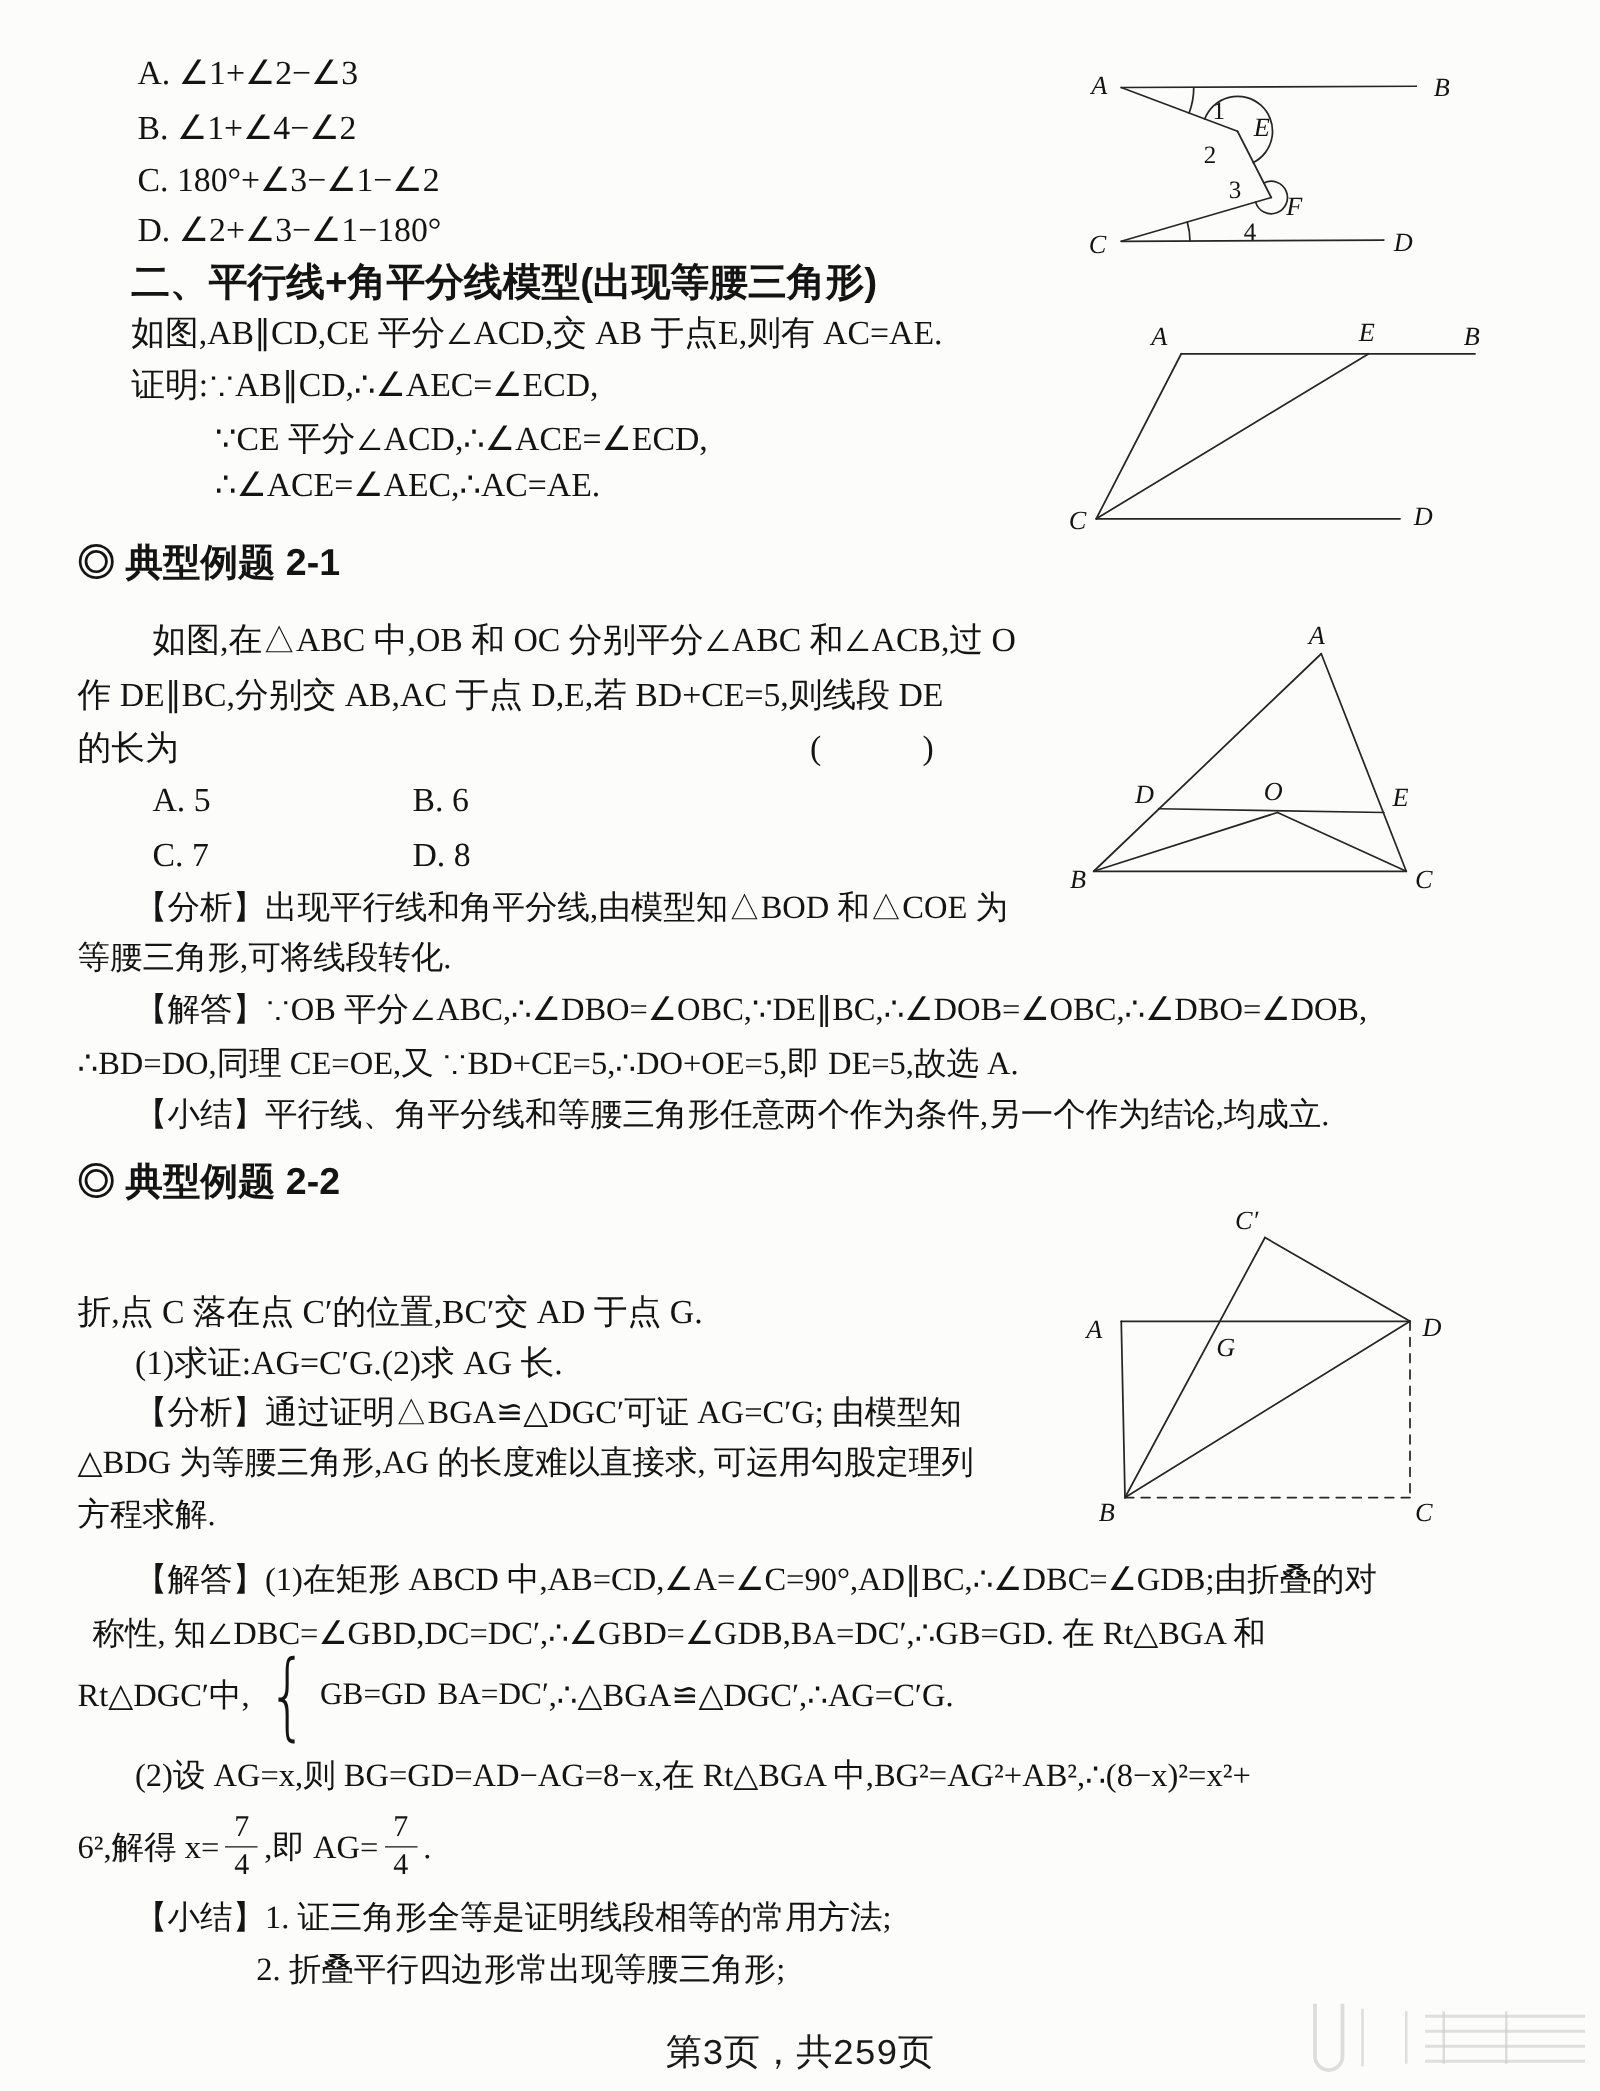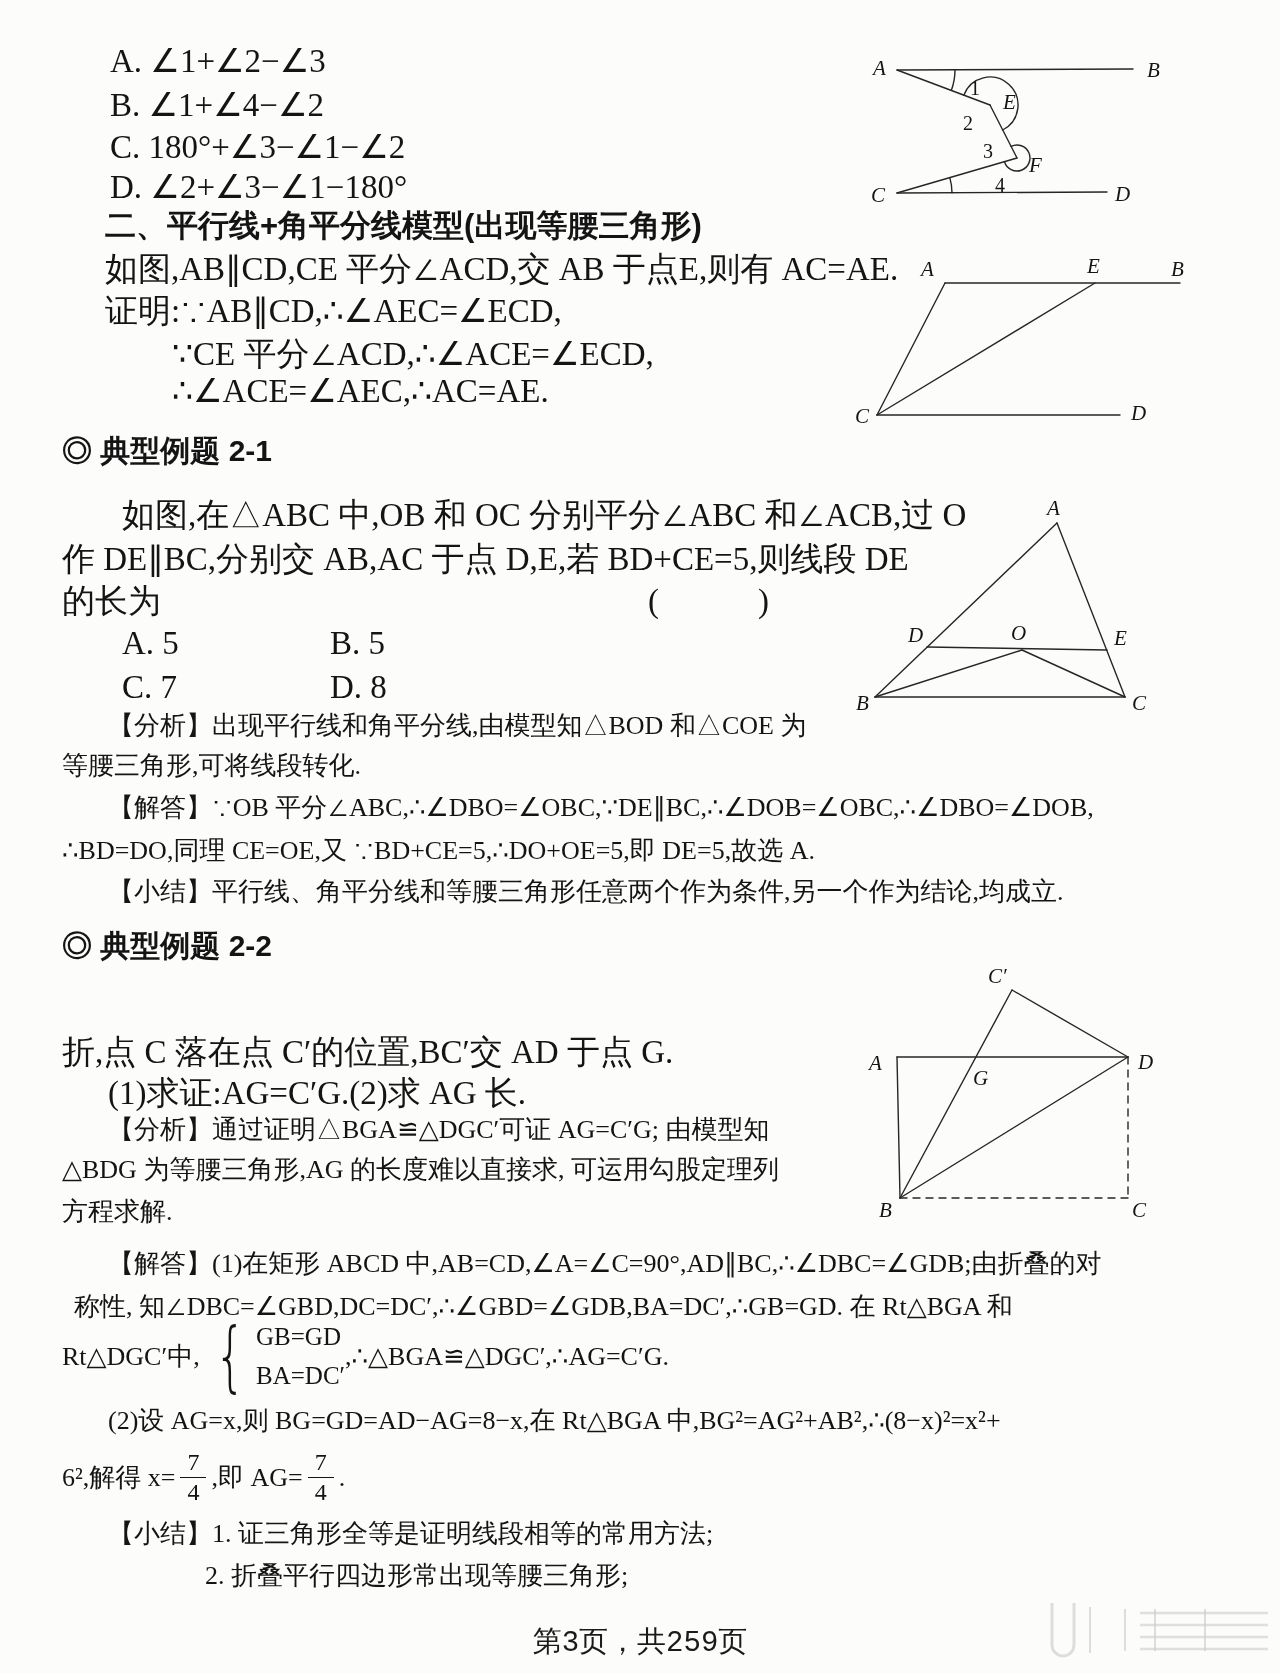--- a/index.html
+++ b/index.html
@@ -1,30 +1,30 @@
 <!DOCTYPE html>
 <html><head>
 <meta charset="utf-8">
 <style>
   html,body{margin:0;padding:0;background:#e8e8e8;}
   .page{position:relative;width:1280px;height:1673px;margin:0 auto;background:#fcfcfb;
         overflow:hidden;font-family:"Liberation Serif",serif;color:#141414;}
   .t{position:absolute;white-space:nowrap;font-size:26px;line-height:1.2;}
-  .t27{font-size:33px;}
+  .t27{font-size:27px;}
   .hd{font-family:"Liberation Sans",sans-serif;font-weight:bold;font-size:31px;text-align:center;}
   .exhd{font-family:"Liberation Sans",sans-serif;font-weight:bold;font-size:30px;}
   .fig{position:absolute;}
   .fig line,.fig path{stroke:#262626;stroke-width:1.4;fill:none;stroke-linecap:round;}
   .fig .dash{stroke-dasharray:7 6;}
   .fig text{font-family:"Liberation Serif",serif;font-style:italic;font-size:21px;fill:#141414;}
   .fig text.up{font-style:normal;font-size:20px;}
   .sys{display:flex;align-items:center;}
   .brace{font-family:"DejaVu Sans",sans-serif;font-weight:200;font-size:76px;line-height:.9;
          transform:scaleX(.65);margin:0 2px 0 6px;}
-  .sys-col{display:inline-flex;flex-direction:column;gap:9px;font-size:25px;}
+  .sys-col{display:inline-flex;flex-direction:row;gap:9px;font-size:25px;}
   .fr-line{display:flex;align-items:center;}
   .frac{display:inline-flex;flex-direction:column;align-items:center;margin:0 5px;
         font-size:24px;line-height:1.2;}
   .frac .num{border-bottom:1.6px solid #141414;padding:0 7px;}
   .footer{position:absolute;left:0;top:1622px;width:100%;text-align:center;
           font-family:Liberation Mono, monospace;font-size:29px;color:#1a1a1a;}
   .wm{position:absolute;opacity:.45;}
 </style>
 </head>
 <body>
@@ -75,21 +75,21 @@
     <text x="0" y="175">C</text>
     <text x="276" y="172">D</text>
   </svg>
 
   <div class="t exhd" style="left:62px;top:433px">◎ 典型例题 2-1</div>
   <div class="t t27" style="left:122px;top:496px">如图,在△ABC 中,OB 和 OC 分别平分∠ABC 和∠ACB,过 O</div>
   <div class="t t27" style="left:62px;top:540px">作 DE∥BC,分别交 AB,AC 于点 D,E,若 BD+CE=5,则线段 DE</div>
   <div class="t t27" style="left:62px;top:582px">的长为</div>
   <div class="t t27" style="left:648px;top:582px">(　　　)</div>
   <div class="t t27" style="left:122px;top:624px">A. 5</div>
-  <div class="t t27" style="left:330px;top:624px">B. 5</div>
+  <div class="t t27" style="left:330px;top:624px">B. 6</div>
   <div class="t t27" style="left:122px;top:668px">C. 7</div>
   <div class="t t27" style="left:330px;top:668px">D. 8</div>
   <div class="t" style="left:108px;top:710px">【分析】出现平行线和角平分线,由模型知△BOD 和△COE 为</div>
   <div class="t" style="left:62px;top:750px">等腰三角形,可将线段转化.</div>
   <div class="t" style="left:108px;top:792px">【解答】∵OB 平分∠ABC,∴∠DBO=∠OBC,∵DE∥BC,∴∠DOB=∠OBC,∴∠DBO=∠DOB,</div>
   <div class="t" style="left:62px;top:835px">∴BD=DO,同理 CE=OE,又 ∵BD+CE=5,∴DO+OE=5,即 DE=5,故选 A.</div>
   <div class="t" style="left:108px;top:876px">【小结】平行线、角平分线和等腰三角形任意两个作为条件,另一个作为结论,均成立.</div>
 
   <svg class="fig" style="left:850px;top:470px" width="340" height="245" viewBox="0 0 340 245">
     <line x1="25" y1="227" x2="207" y2="53"></line>

